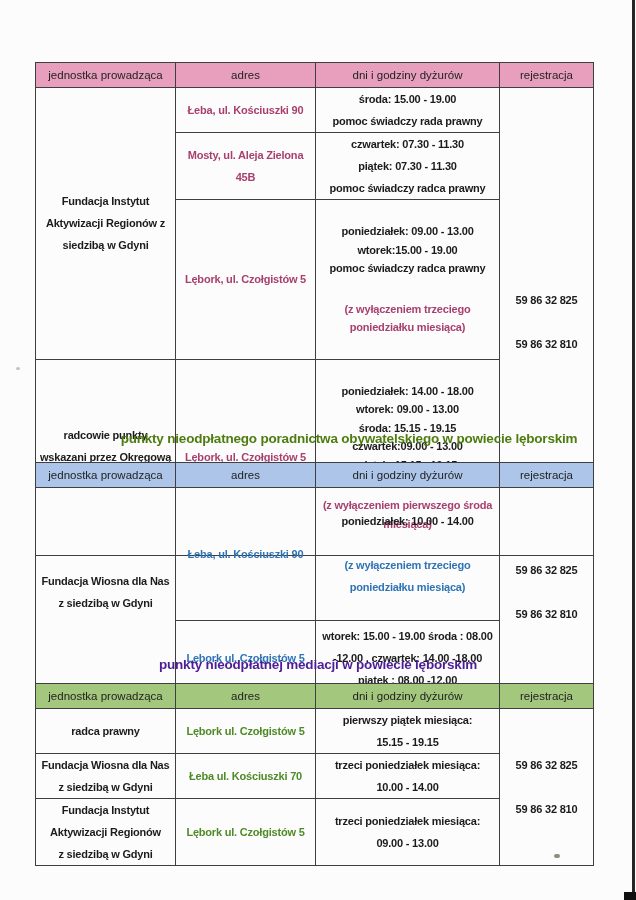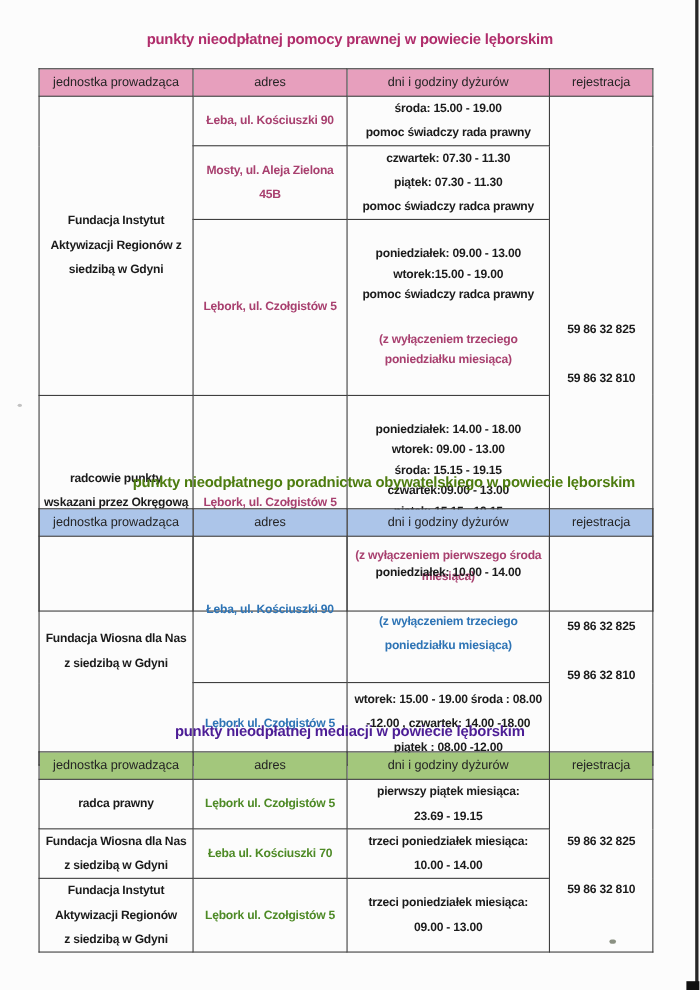--- a/index.html
+++ b/index.html
@@ -64,21 +64,20 @@
     background: #101010;
   }
   .speck1 { position: absolute; left: 16px; top: 367px; width: 4px; height: 3px; background: #c2c2c2; border-radius: 50%; }
   .speck2 { position: absolute; left: 554px; top: 854px; width: 6px; height: 4px; background: #8a9082; border-radius: 2px; }
 </style>
 </head>
 <body>
 
 <div class="page">
 
-  <div class="title t-magenta" style="top:28px;">punkty nieodpłatnej pomocy prawnej w powiecie lęborskim</div>
 
   <table class="grid pink" style="top:62px;">
     <colgroup>
       <col style="width:140px">
         <col style="width:140px">
         <col style="width:184px">
         <col style="width:94px">
     </colgroup>
     <tbody>
         <tr style="height:25px;">
@@ -186,21 +185,21 @@
         <tr style="height:25px;">
       <th>jednostka prowadząca</th>
       <th>adres</th>
       <th>dni i godziny dyżurów</th>
       <th>rejestracja</th>
     </tr>
     <tr style="height:40px;">
       <td class="v-top lh-20">radca prawny</td>
       <td class="tx-green v-top lh-20">Lębork ul. Czołgistów 5</td>
       <td class="v-top lh-20">pierwszy piątek miesiąca:
-23.69 - 19.15</td>
+15.15 - 19.15</td>
       <td rowspan="3">
         <div class="phone">59 86 32 825</div>
         <div class="phone">59 86 32 810</div>
       </td>
     </tr>
     <tr style="height:40px;">
       <td class="v-top lh-20">Fundacja Wiosna dla Nas
 z siedzibą w Gdyni</td>
       <td class="tx-green v-top lh-20">Łeba ul. Kościuszki 70</td>
       <td class="v-top lh-20">trzeci poniedziałek miesiąca:

